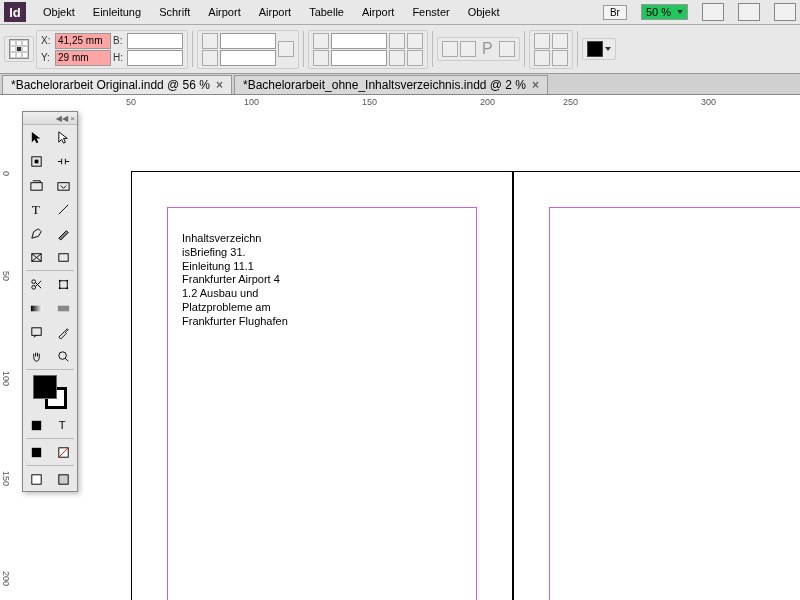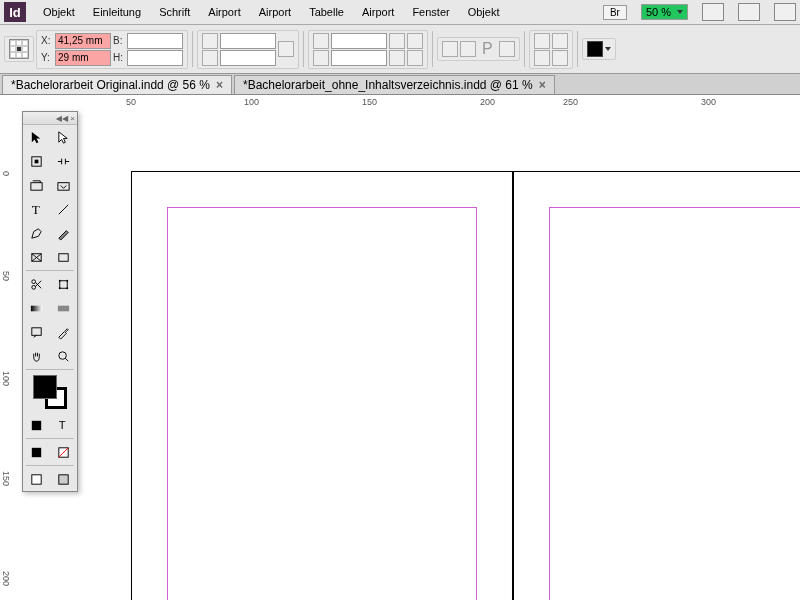--- a/index.html
+++ b/index.html
@@ -174,21 +174,21 @@
     <span class="tri"></span>
   </div>
 </div>
 
 <div class="tabs-bar">
   <div class="doc-tab active">
       <span>*Bachelorarbeit Original.indd @ 56 %</span>
       <span class="x">×</span>
     </div>
   <div class="doc-tab">
-      <span>*Bachelorarbeit_ohne_Inhaltsverzeichnis.indd @ 61 %</span>
+      <span>*Bachelorarbeit_ohne_Inhaltsverzeichnis.indd @ 2 %</span>
       <span class="x">×</span>
     </div>
 </div>
 
 <div class="workspace">
   <div class="ruler-corner"></div>
   <div class="ruler-h">
     <span class="tick" style="left:110px">50</span>
     <span class="tick" style="left:228px">100</span>
     <span class="tick" style="left:346px">150</span>
@@ -200,20 +200,29 @@
     <span class="tick-v" style="top:60px">0</span>
     <span class="tick-v" style="top:160px">50</span>
     <span class="tick-v" style="top:260px">100</span>
     <span class="tick-v" style="top:360px">150</span>
     <span class="tick-v" style="top:460px">200</span>
   </div>
   <div class="canvas">
     <div class="spread">
       <div class="page">
         <div class="margin-box"></div>
+        <div class="text-content">
+          <div>Inhaltsverzeichn</div>
+          <div>isBriefing 31.</div>
+          <div>Einleitung 11.1</div>
+          <div>Frankfurter Airport 4</div>
+          <div>1.2 Ausbau und</div>
+          <div>Platzprobleme am</div>
+          <div>Frankfurter Flughafen</div>
+        </div>
       </div>
       <div class="page">
         <div class="margin-box"></div>
       </div>
     </div>
   </div>
 
   <div class="toolbox">
     <div class="toolbox-head">◀◀ ×</div>
     <div class="tool-grid">

